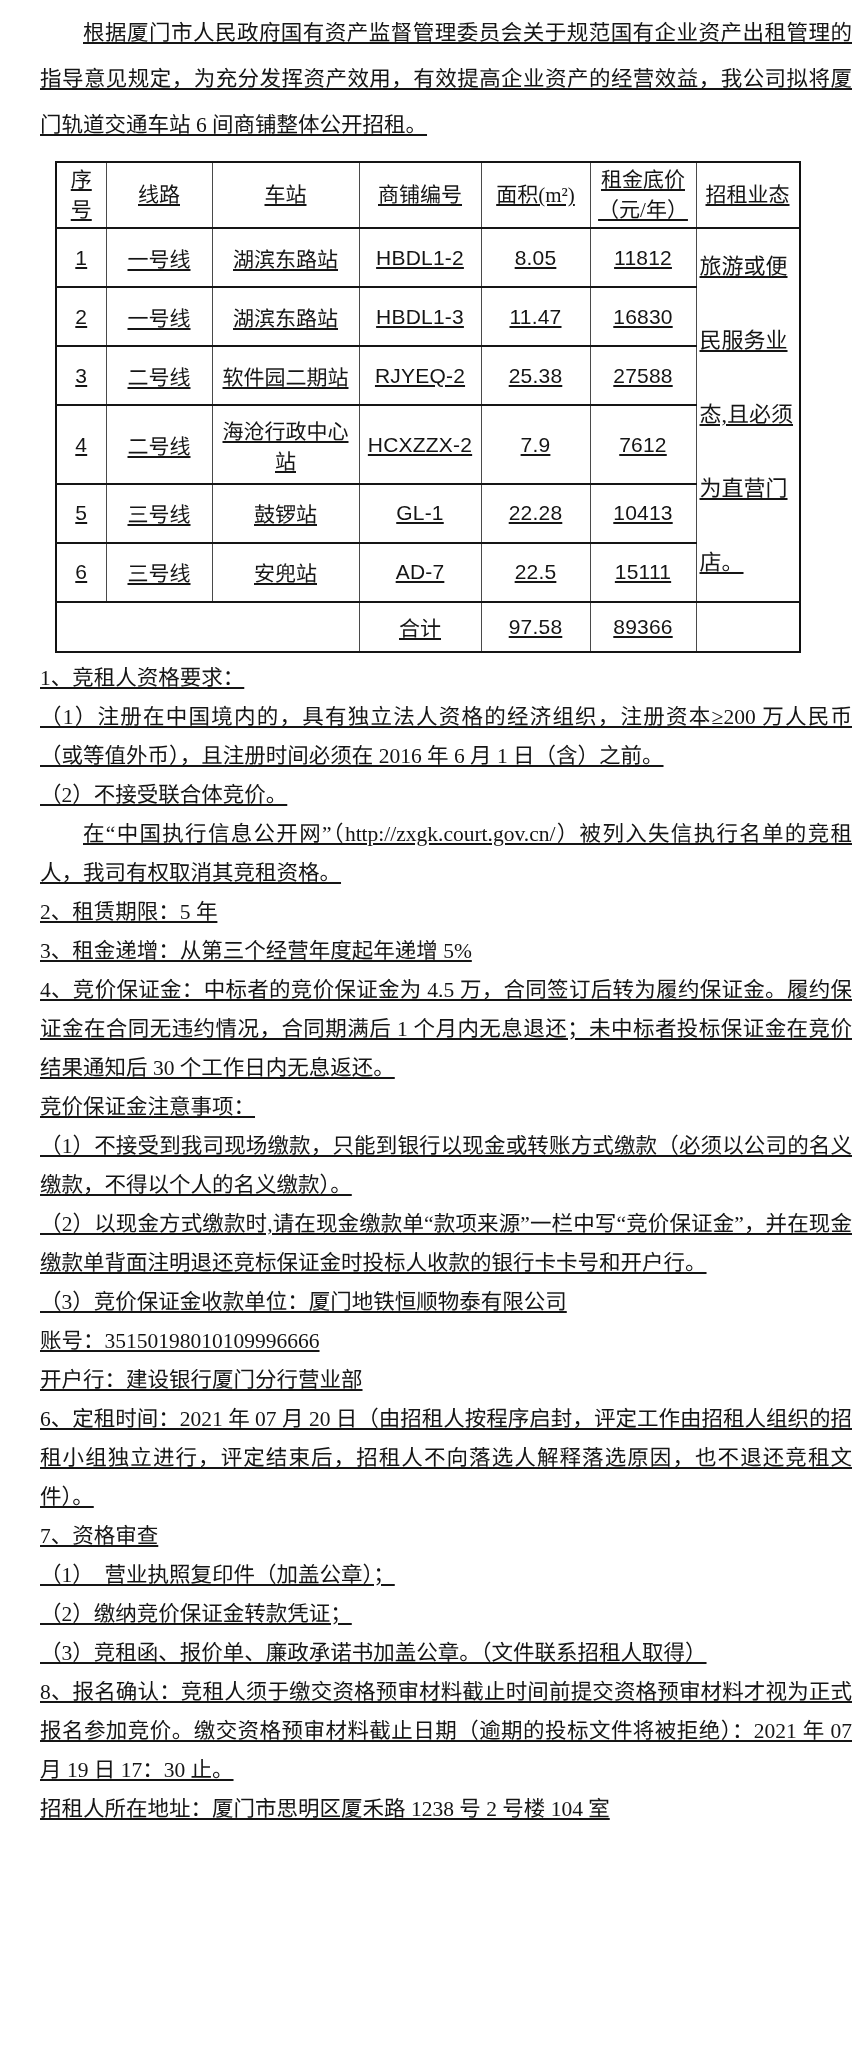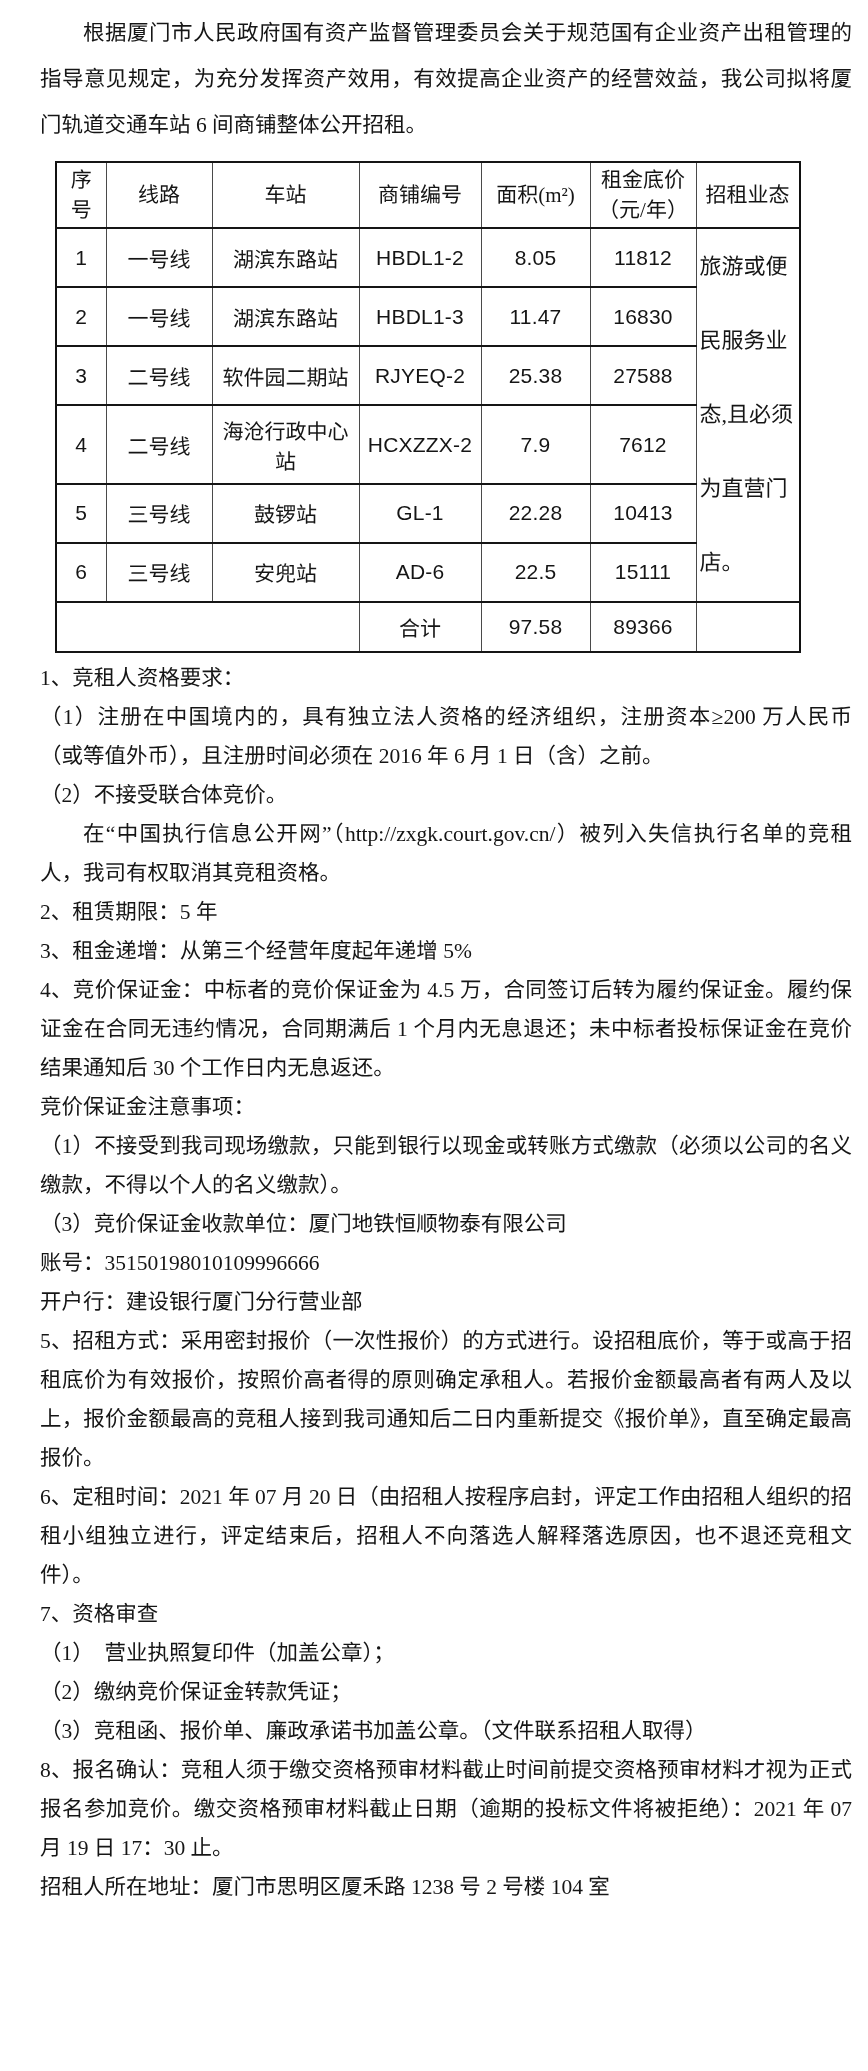--- a/index.html
+++ b/index.html
@@ -1,21 +1,21 @@
 <!DOCTYPE html>
 <html lang="zh-CN"><head>
 <meta charset="utf-8">
 <style>
   html,body{margin:0;padding:0;background:#ffffff;}
   body{
     width:868px;height:2071px;overflow:hidden;
     font-family:"Liberation Serif","DejaVu Serif",serif;
     color:#151515;
   }
-  .page{padding:10px 16px 0 40px;}
+  .page{padding:10px 16px 0 40px;text-decoration:underline;}
 
   
   .intro{
     margin:0;font-size:21.5px;line-height:46px;
     text-indent:2em;text-align:justify;
   }
 
   
   table.shops{
     border-collapse:collapse;table-layout:fixed;
@@ -120,21 +120,21 @@
         <td>三号线</td>
         <td>鼓锣站</td>
         <td class="code">GL-1</td>
         <td class="code">22.28</td>
         <td class="code">10413</td>
       </tr>
       <tr>
         <td class="code">6</td>
         <td>三号线</td>
         <td>安兜站</td>
-        <td class="code">AD-6</td>
+        <td class="code">AD-7</td>
         <td class="code">22.5</td>
         <td class="code">15111</td>
       </tr>
       <tr class="total-row">
         <td colspan="3"></td>
         <td>合计</td>
         <td class="code">97.58</td>
         <td class="code">89366</td>
         <td></td>
       </tr>
@@ -144,24 +144,24 @@
   <div class="sections">
     <p class="s-h">1、竞租人资格要求：</p>
     <p class="s-p">（1）注册在中国境内的，具有独立法人资格的经济组织，注册资本≥200 万人民币（或等值外币），且注册时间必须在 2016 年 6 月 1 日（含）之前。</p>
     <p class="s-p">（2）不接受联合体竞价。</p>
     <p class="s-ind">在“中国执行信息公开网”（http://zxgk.court.gov.cn/）被列入失信执行名单的竞租人，我司有权取消其竞租资格。</p>
     <p class="s-h">2、租赁期限：5 年</p>
     <p class="s-h">3、租金递增：从第三个经营年度起年递增 5%</p>
     <p class="s-h">4、竞价保证金：中标者的竞价保证金为 4.5 万，合同签订后转为履约保证金。履约保证金在合同无违约情况，合同期满后 1 个月内无息退还；未中标者投标保证金在竞价结果通知后 30 个工作日内无息返还。</p>
     <p class="s-flush">竞价保证金注意事项：</p>
     <p class="s-p">（1）不接受到我司现场缴款，只能到银行以现金或转账方式缴款（必须以公司的名义缴款，不得以个人的名义缴款）。</p>
+    <p class="s-p">（2）以现金方式缴款时,请在现金缴款单“款项来源”一栏中写“竞价保证金”，并在现金缴款单背面注明退还竞标保证金时投标人收款的银行卡卡号和开户行。</p>
     <p class="s-p">（3）竞价保证金收款单位：厦门地铁恒顺物泰有限公司</p>
     <p class="s-acct">账号：35150198010109996666</p>
     <p class="s-bank">开户行：建设银行厦门分行营业部</p>
-    <p class="s-h">5、招租方式：采用密封报价（一次性报价）的方式进行。设招租底价，等于或高于招租底价为有效报价，按照价高者得的原则确定承租人。若报价金额最高者有两人及以上，报价金额最高的竞租人接到我司通知后二日内重新提交《报价单》，直至确定最高报价。</p>
     <p class="s-h">6、定租时间：2021 年 07 月 20 日（由招租人按程序启封，评定工作由招租人组织的招租小组独立进行，评定结束后，招租人不向落选人解释落选原因，也不退还竞租文件）。</p>
     <p class="s-h">7、资格审查</p>
     <p class="s-sub">（1）　营业执照复印件（加盖公章）；</p>
     <p class="s-sub">（2）缴纳竞价保证金转款凭证；</p>
     <p class="s-sub">（3）竞租函、报价单、廉政承诺书加盖公章。（文件联系招租人取得）</p>
     <p class="s-h">8、报名确认：竞租人须于缴交资格预审材料截止时间前提交资格预审材料才视为正式报名参加竞价。缴交资格预审材料截止日期（逾期的投标文件将被拒绝）：2021 年 07 月 19 日 17：30 止。</p>
     <p class="s-flush">招租人所在地址：厦门市思明区厦禾路 1238 号 2 号楼 104 室</p>
   </div>
 
 </div>

